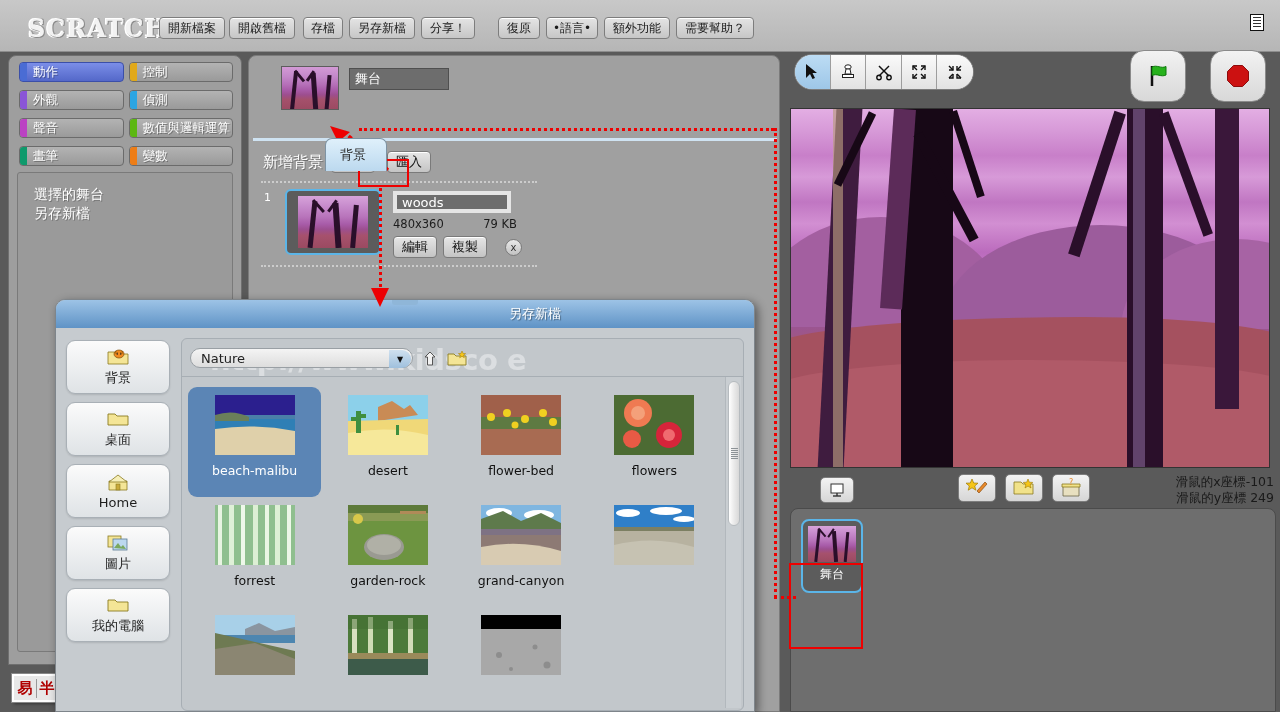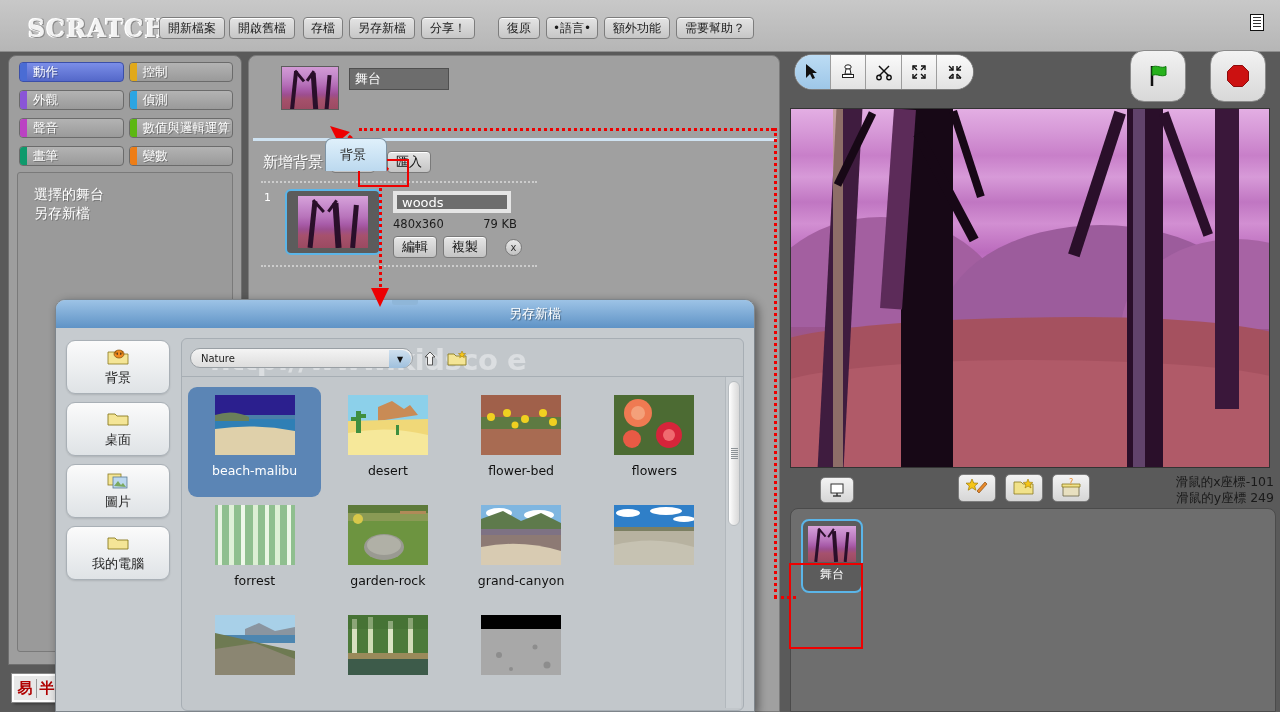--- a/index.html
+++ b/index.html
@@ -278,21 +278,21 @@
   }
   .path-row {
     position: absolute; left: 8px; top: 8px; right: 8px; height: 22px;
     display: flex; align-items: center; gap: 8px;
   }
   .combo {
     width: 223px; height: 20px; border-radius: 10px;
     background: linear-gradient(#f4f4f4,#dddddd); border: 1px solid #999fa4;
     display: flex; align-items: center; position: relative;
   }
-  .combo .cval { font-size: 10px; color: #222; padding-left: 10px; }
+  .combo .cval { font-size: 13px; color: #222; padding-left: 10px; }
   .combo .carrow {
     position: absolute; right: 1px; top: 1px; width: 22px; height: 18px;
     background: linear-gradient(#cfe0ef,#9fc0dd); border-radius: 0 9px 9px 0;
     display: flex; align-items: center; justify-content: center;
     font-size: 8px; color: #111;
   }
   .folder-ico { width: 18px; height: 15px; position: relative; cursor: pointer; }
   .dlg-sep { position: absolute; left: 0; top: 37px; width: 100%; height: 1px; background: #a7aeb4; }
   .filegrid {
     position: absolute; left: 0; top: 38px; right: 18px; bottom: 0;
@@ -589,20 +589,30 @@
             </div>
             <div class="s-lbl">背景</div>
           </div>
           <div class="sidebtn">
             <div class="s-ico">
               <svg width="22" height="16" viewBox="0 0 22 16">
                 <path d="M1 3 h7 l2 2 h11 v9 H1 Z" fill="#f4e596" stroke="#8a7a20" stroke-width=".9"></path>
               </svg>
             </div>
             <div class="s-lbl">桌面</div>
+          </div>
+          <div class="sidebtn">
+            <div class="s-ico">
+              <svg width="22" height="18" viewBox="0 0 22 18">
+                <path d="M2 7 h18 v9 H2 Z" fill="#f4e596" stroke="#8a7a20" stroke-width=".8"></path>
+                <path d="M11 1 L20 8 H2 Z" fill="#f6efb8" stroke="#8a7a20" stroke-width=".8"></path>
+                <rect x="9" y="10" width="4" height="6" fill="#c8a93a" stroke="#8a7a20" stroke-width=".6"></rect>
+              </svg>
+            </div>
+            <div class="s-lbl">Home</div>
           </div>
           <div class="sidebtn">
             <div class="s-ico">
               <svg width="22" height="18" viewBox="0 0 22 18">
                 <rect x="1" y="2" width="13" height="11" fill="#f4e596" stroke="#8a7a20" stroke-width=".8"></rect>
                 <rect x="6" y="5" width="14" height="11" fill="#bcd8ef" stroke="#5a7c94" stroke-width=".8"></rect>
                 <path d="M7 14 L11 9 L14 13 L16 11 L19 15 Z" fill="#7aa85f"></path>
               </svg>
             </div>
             <div class="s-lbl">圖片</div>

